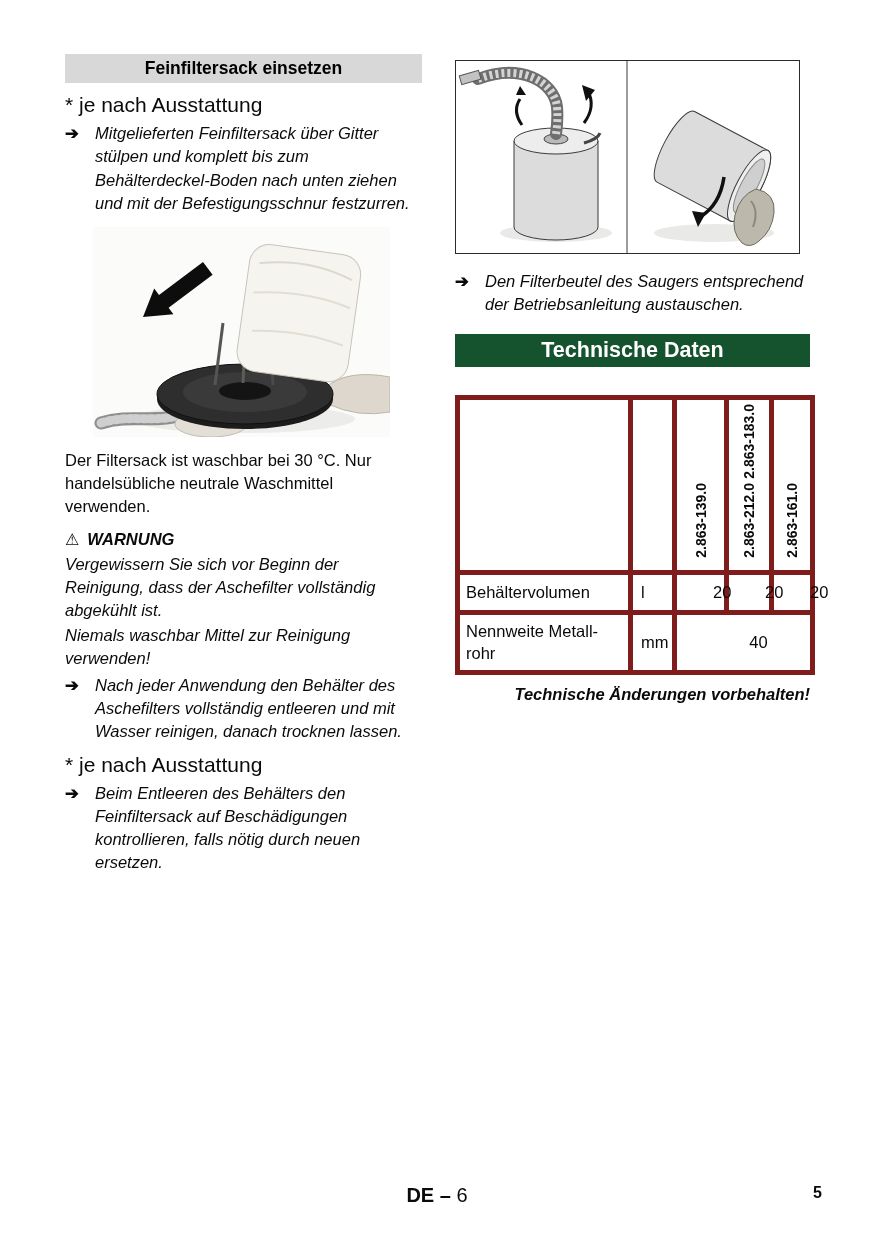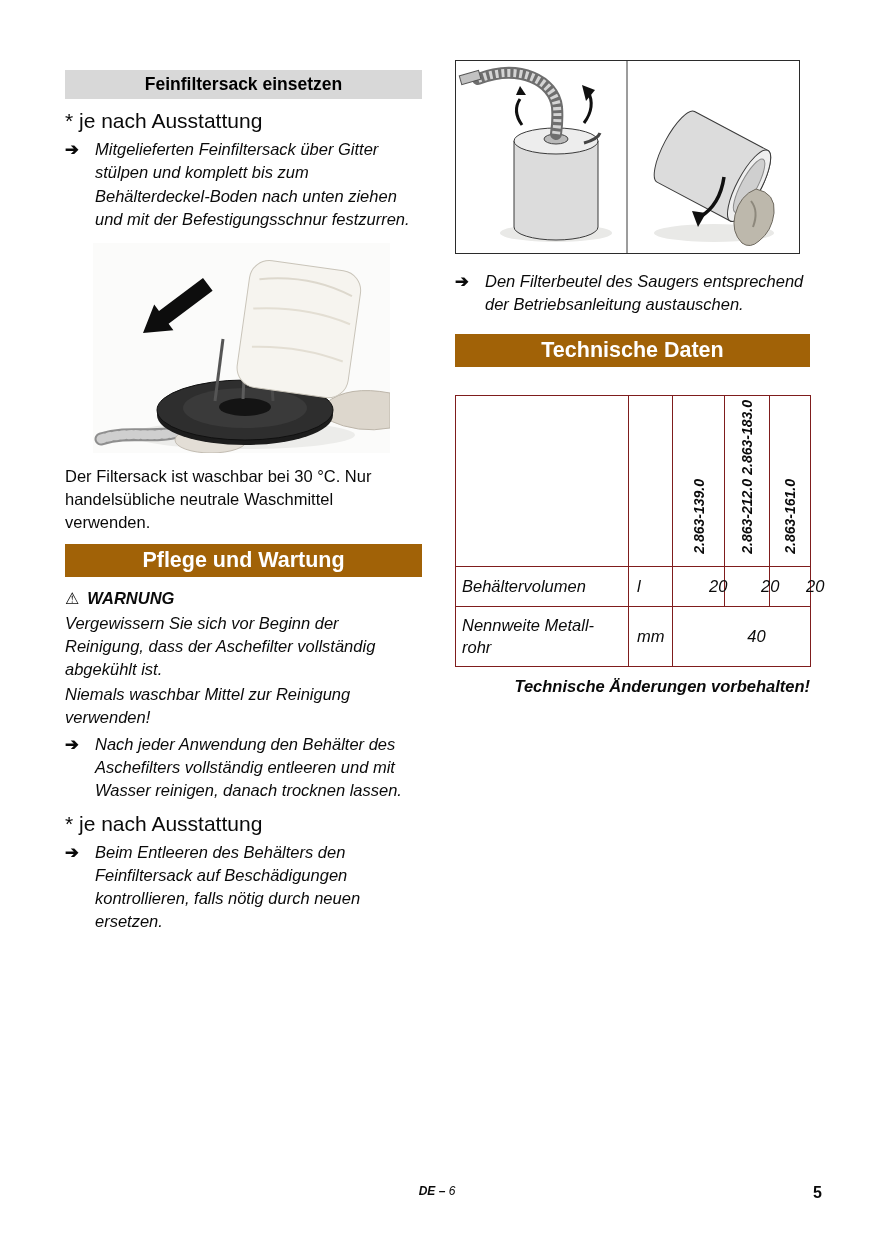--- a/index.html
+++ b/index.html
@@ -6,26 +6,26 @@
   html, body { margin: 0; padding: 0; }
   body {
     width: 874px; height: 1240px;
     background: #ffffff;
     font-family: "Liberation Sans", sans-serif;
     color: #0a0a0a;
     position: relative;
     overflow: hidden;
   }
   .col { position: absolute; }
-  .col-left  { left: 65px;  top: 54px; width: 357px; margin-top: 16px; }
+  .col-left  { left: 65px;  top: 54px; width: 357px; }
   .col-right { left: 455px; top: 60px; width: 355px; }
 
   .section-bar { width: 100%; text-align: center; font-weight: bold; }
   .bar-gray  { background: #d8d8d8; color: #000; font-size: 17.5px; padding: 4px 0; }
-  .bar-black { background: #a16207; color: #fff; font-size: 21.5px; padding: 4px 0; text-align: center; }
+  .bar-black { background: #14532d; color: #fff; font-size: 21.5px; padding: 4px 0; text-align: center; }
 
   p { margin: 0; }
   .body  { font-size: 16.5px; line-height: 1.4; margin: 2px 0; }
   .italic { font-style: italic; }
   .note  { font-size: 21px; line-height: 1.4; margin-top: 7px; }
 
   .bullet { display: flex; margin: 3px 0; }
   .bullet .arrow { flex: 0 0 30px; font-weight: bold; font-size: 16.5px; line-height: 1.4; }
   .bullet .btext { font-size: 16.5px; line-height: 1.4; font-style: italic; }
 
@@ -41,25 +41,24 @@
   .rb1 { margin-top: 16px; }
   .tech-bar { margin-top: 18px; }
 
   table.tech-table {
     border-collapse: collapse;
     margin-top: 28px;
     table-layout: fixed;
     width: 355px;
   }
   .tech-table td {
-    border: 1px solid #7f1d1d;
+    border: 5px solid #7f1d1d;
     font-size: 16.5px;
     padding: 4px 6px;
     vertical-align: middle;
-    font-style: italic;
   }
   .tech-table col.c-lbl  { width: 173px; }
   .tech-table col.c-unit { width: 44px; }
   .tech-table col.c-m1   { width: 52px; }
   .tech-table col.c-m2   { width: 45px; }
   .tech-table col.c-m3   { width: 41px; }
   .tech-table tr.head td { height: 105px; vertical-align: bottom; text-align: center; padding-bottom: 8px; }
   .tech-table .vtext {
     display: inline-block;
     writing-mode: vertical-rl;
@@ -73,22 +72,21 @@
   .tech-table td.unit { text-align: left; padding-left: 8px; }
   .tech-table td.val  { text-align: center; padding-left: 36px; }
   .tech-table tr.r1 td { height: 40px; }
   .tech-table tr.r2 td, .tech-table tr.r3 td { height: 60px; }
 
   .tech-note { margin-top: 10px; font-weight: bold; font-style: italic; font-size: 16.5px; text-align: right; }
 
   .footer-center {
     position: absolute; top: 1184px; left: 50%;
     transform: translateX(-50%);
-    font-size: 12px;
-    font-style: italic;
+    font-size: 20px;
   }
   .footer-center .f-bold { font-weight: bold; }
   .footer-right {
     position: absolute; top: 1184px; right: 52px;
     font-weight: bold; font-size: 16px;
   }
 </style>
 </head>
 <body>
 
@@ -132,21 +130,20 @@
           <path d="M158,72 q52,-10 98,2" stroke="#e3ded3" fill="none" stroke-width="2"></path>
           <path d="M162,110 q48,-8 92,2" stroke="#e3ded3" fill="none" stroke-width="2"></path>
         </g>
 
         <polygon points="50,90 80.4,87.2 75.6,80.8 119.6,47.8 110,35 66,68 61.2,61.6" fill="#0d0d0d"></polygon>
       </svg>
     </div>
 
     <p class="body">Der Filtersack ist waschbar bei 30 °C. Nur handelsübliche neutrale Waschmittel verwenden.</p>
 
-    <div class="section-bar bar-black care-bar">Pflege und Wartung</div>
 
     <div class="warning-head">
       <span class="warn-icon">⚠</span>
       <span class="warn-label">WARNUNG</span>
     </div>
 
     <p class="body italic">Vergewissern Sie sich vor Beginn der Reinigung, dass der Aschefilter vollständig abgekühlt ist.</p>
     <p class="body italic">Niemals waschbar Mittel zur Reinigung verwenden!</p>
 
     <div class="bullet">

